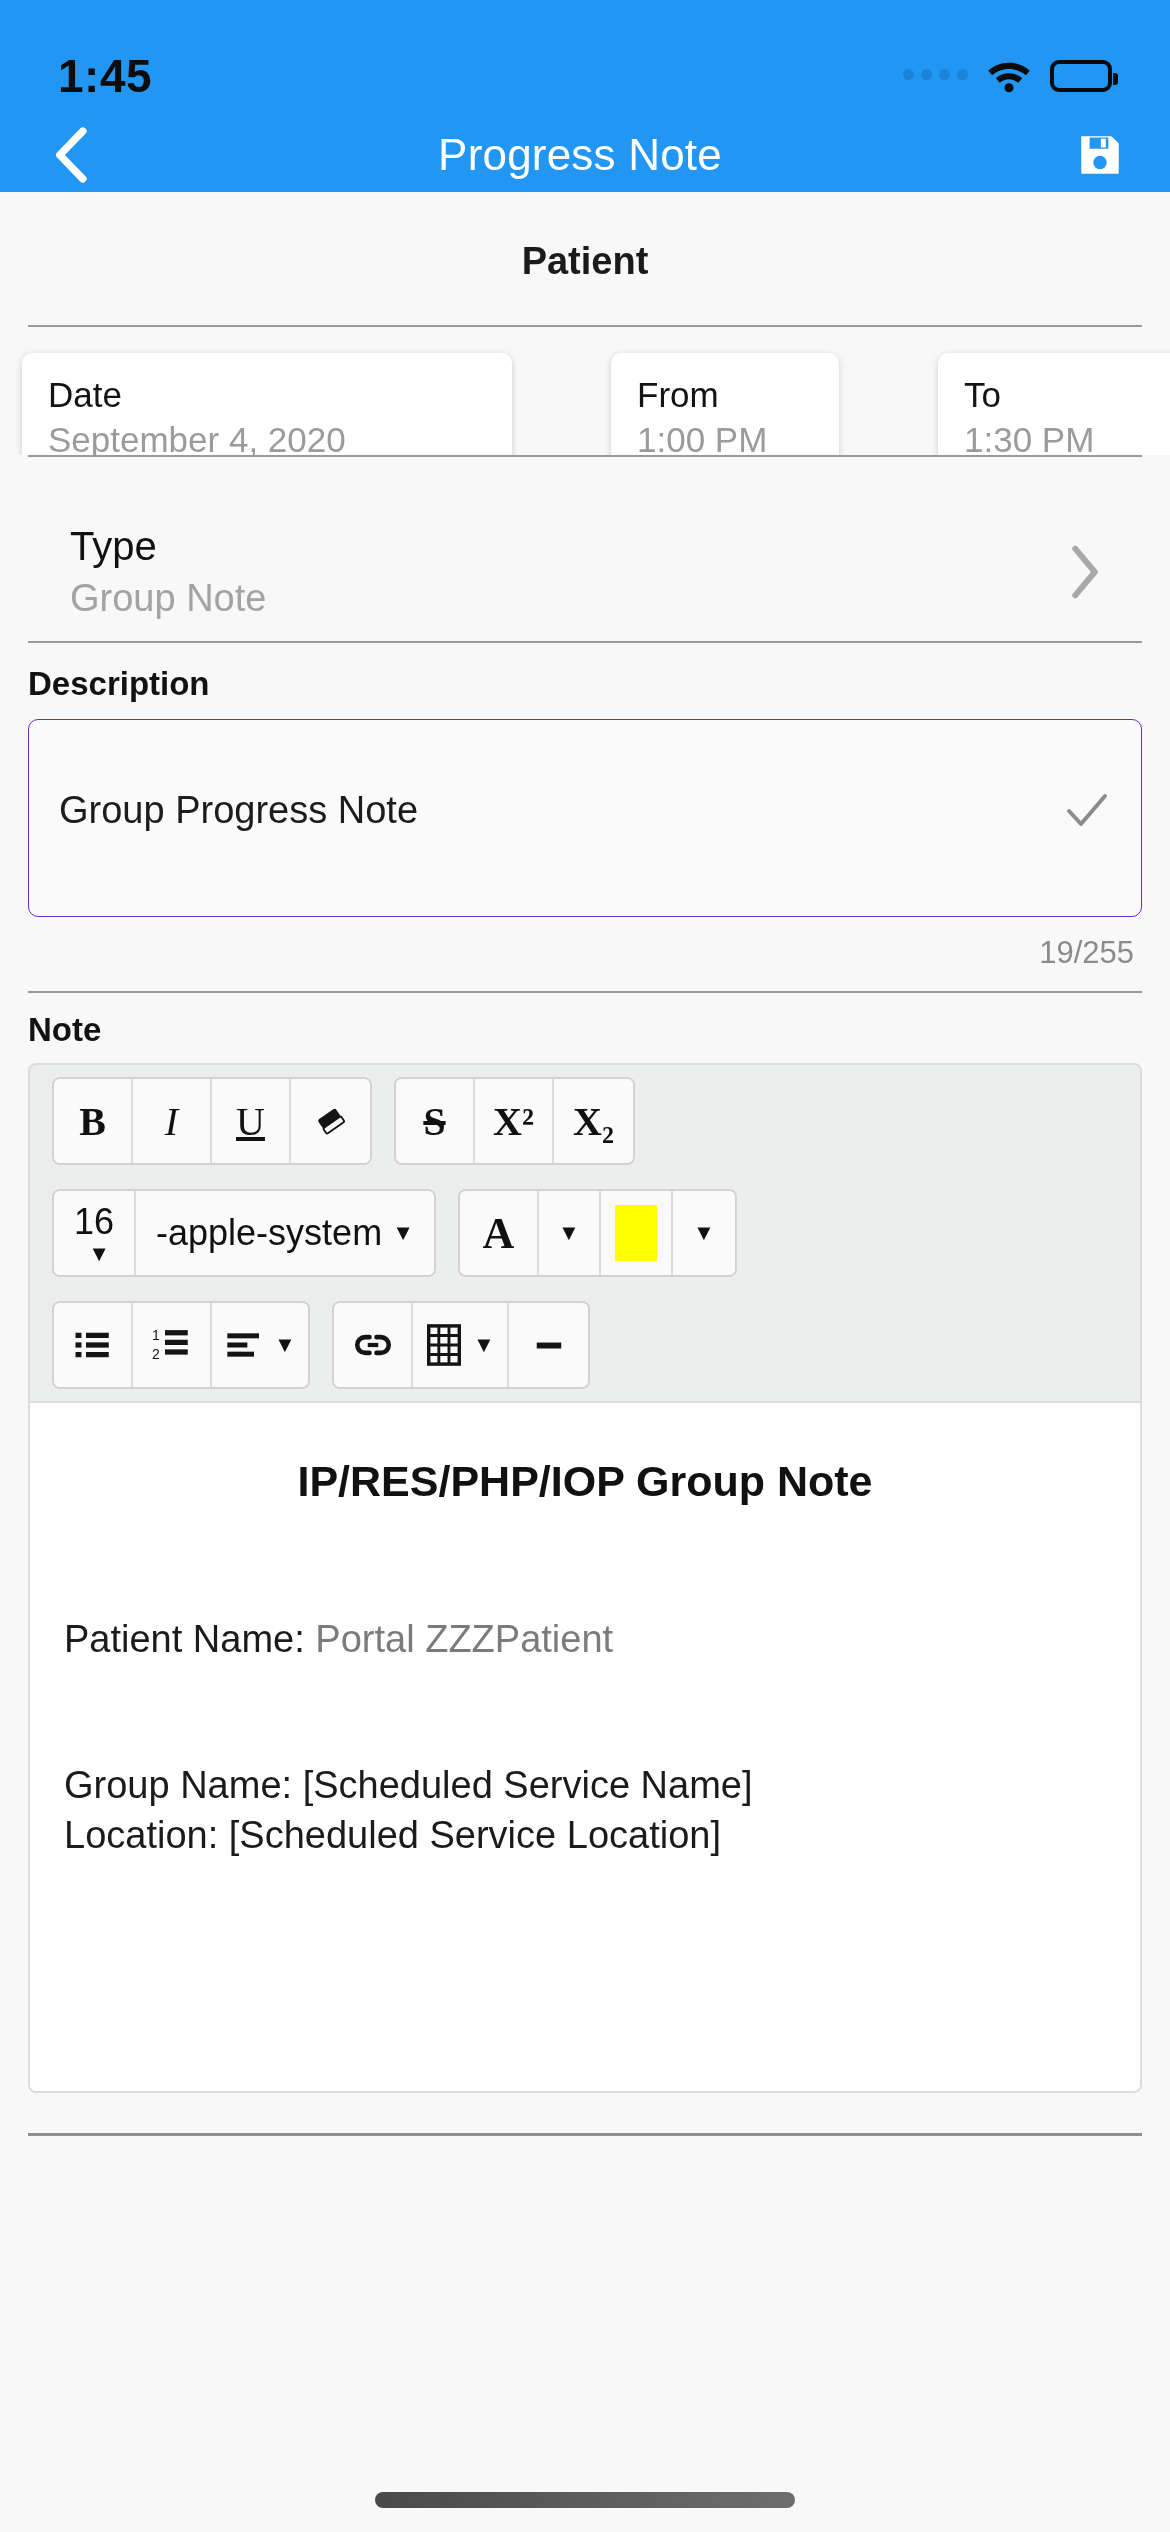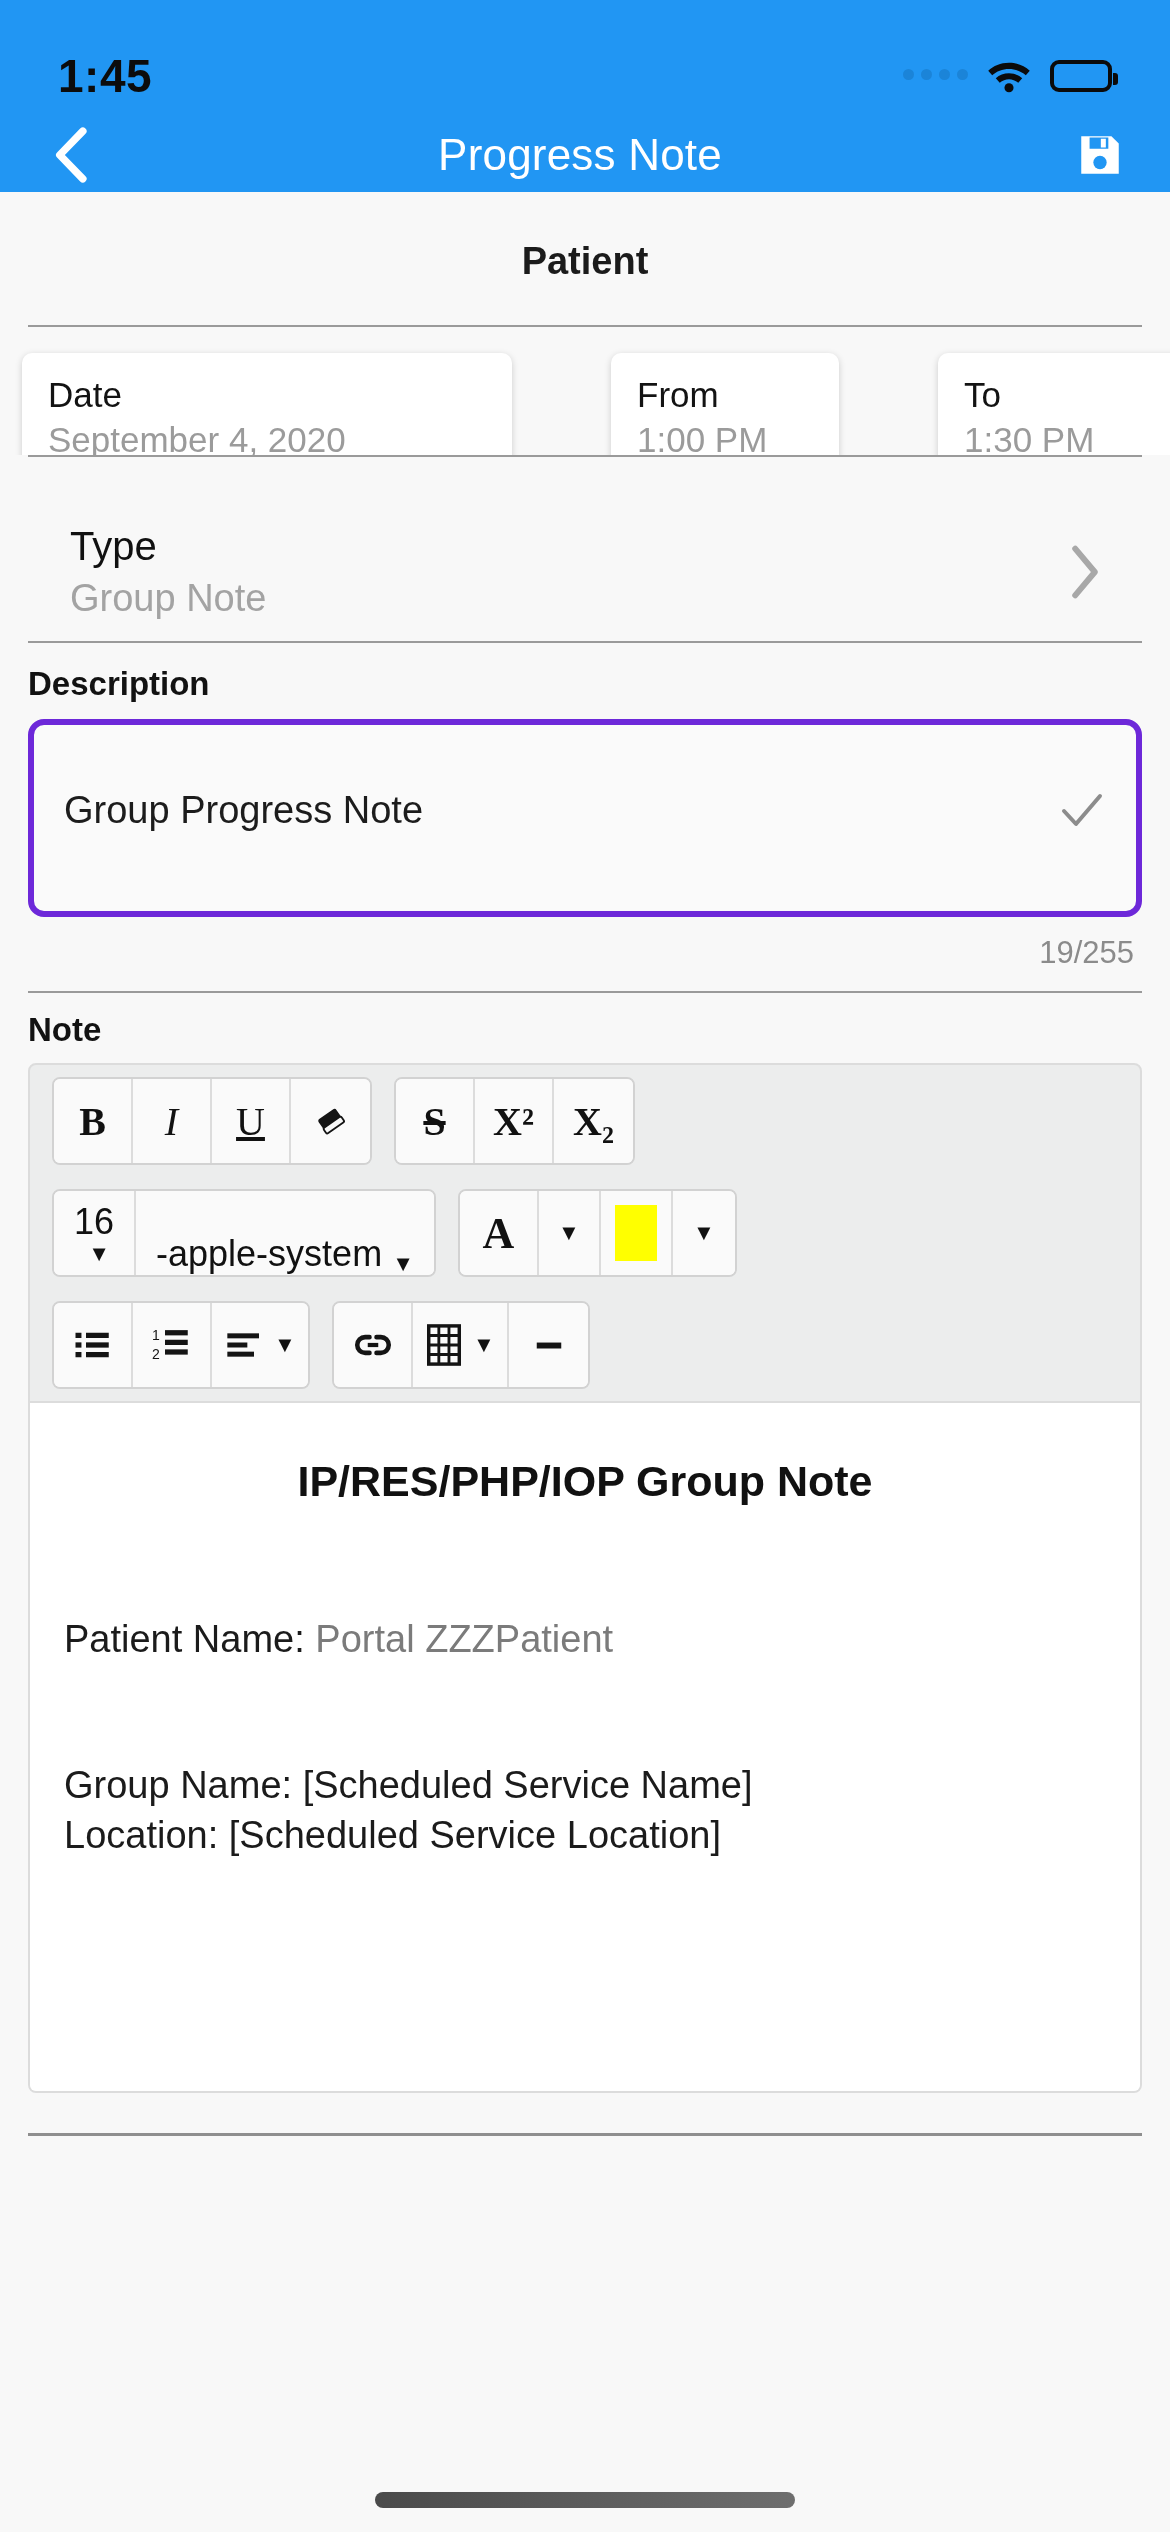--- a/index.html
+++ b/index.html
@@ -88,21 +88,21 @@
   }
   .type-texts { display: flex; flex-direction: column; gap: 8px; }
   .type-label { font-size: 40px; color: #111; }
   .type-value { font-size: 38px; color: #a3a3a3; }
   .chev { width: 30px; height: 54px; margin-right: 28px; }
 
   
   .desc-section { padding: 0 28px; }
   .desc-head { font-size: 33px; font-weight: 700; color: #121212; padding: 22px 0 16px 0; }
   .desc-box {
-    border: 6px solid #6d28d9; border-radius: 16px;
+    border: 1px solid #6d28d9; border-radius: 10px;
     height: 198px; background: #fafafa;
     display: flex; align-items: center; justify-content: space-between;
     padding: 0 30px 16px 30px;
   }
   .desc-value { font-size: 38px; color: #1c1c1c; }
   .check { width: 48px; height: 48px; }
   .desc-counter { text-align: right; font-size: 31px; color: #8b8b8b; padding: 18px 8px 20px 0; }
 
   
   .note-head { font-size: 33px; font-weight: 700; color: #121212; padding: 18px 0 14px 28px; }
@@ -269,21 +269,21 @@
           <div class="tb-btn" style="font-family:'Liberation Serif',serif;font-weight:700;">X₂</div>
         </div>
       </div>
 
       <div class="tb-row">
         <div class="tb-group">
           <div class="tb-btn tb-wide" style="font-size:36px;flex-direction:column;">
             <span>16</span>
             <span class="caret">▼</span>
           </div>
-          <div class="tb-btn tb-wide" style="font-size:36px;align-items:flex-end;">
+          <div class="tb-btn tb-wide" style="font-size:36px;">
             <span>-apple-system</span>
             <span class="caret">▼</span>
           </div>
         </div>
         <div class="tb-group">
           <div class="tb-btn" style="font-family:'Liberation Serif',serif;font-weight:700;font-size:44px;">A</div>
           <div class="tb-btn" style="min-width:62px;">
             <span class="caret" style="margin-left:0;">▼</span>
           </div>
           <div class="tb-btn" style="min-width:72px;">

